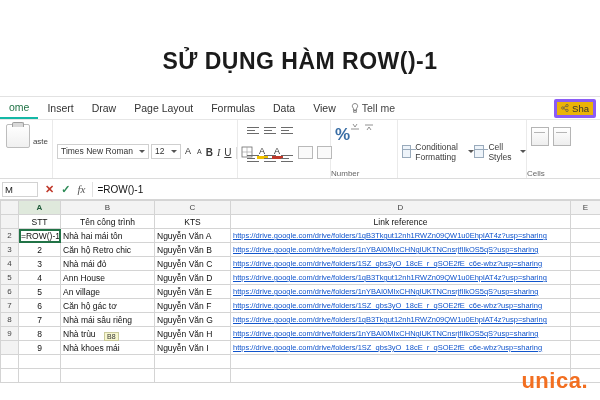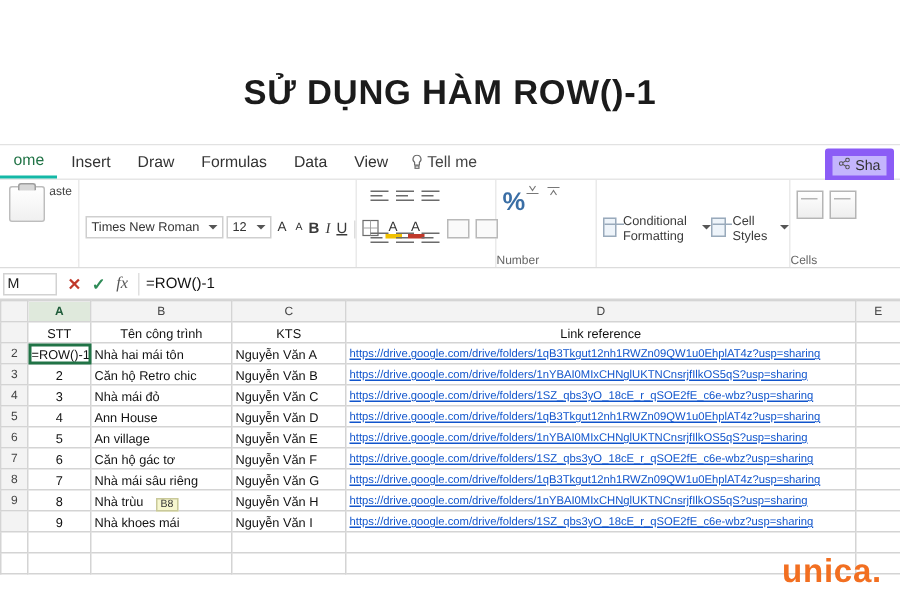--- a/index.html
+++ b/index.html
@@ -90,24 +90,24 @@
   .bulb svg { display: block; }
   .share-btn {
     position: absolute;
     right: 4px;
     top: 2px;
     font-size: 9.5px;
     color: #333;
     display: flex;
     align-items: center;
     gap: 3px;
-    border: 5px solid #8b5cf6;
+    border: 3px solid #8b5cf6;
     border-radius: 2px;
     padding: 1px 4px;
-    background: #c4b5fd;
+    background: #eab308;
     overflow: hidden;
     max-width: 46px;
   }
 
   
   .ribbon {
     position: relative;
     height: 58px;
     background: #ffffff;
     border-bottom: 1px solid #dcdcdc;
@@ -149,21 +149,21 @@
     left: 5px; top: -3px;
     width: 10px; height: 4px;
     border: 1px solid #9e9e9e;
     border-bottom: none;
     border-radius: 2px 2px 0 0;
     background: #d8d8d8;
   }
   .paste-label {
     text-align: center;
     font-size: 8px;
-    margin-top: 1px;
+    margin-top: 15px;
     color: #444;
   }
 
   
   .g-font { width: 176px; }
   .font-row1 {
     display: flex;
     align-items: center;
     gap: 2px;
     margin-top: 2px;
@@ -461,20 +461,21 @@
   <div class="banner">
     <div class="banner-title">SỬ DỤNG HÀM ROW()-1</div>
   </div>
 
   <div class="excel">
 
     <div class="ribbon-tabs">
       <div class="tab active">ome</div>
       <div class="tab">Insert</div>
       <div class="tab">Draw</div>
+      <div class="tab">Page Layout</div>
       <div class="tab">Formulas</div>
       <div class="tab">Data</div>
       <div class="tab">View</div>
       <div class="tellme">
         <span class="bulb">
           <svg width="8" height="10" viewBox="0 0 8 10">
               <path d="M4 0.5a2.6 2.6 0 0 0-1.6 4.7V7h3.2V5.2A2.6 2.6 0 0 0 4 0.5z" fill="none" stroke="#6b6b6b" stroke-width="0.8"></path>
               <rect x="2.7" y="7.6" width="2.6" height="1.6" fill="none" stroke="#6b6b6b" stroke-width="0.8"></rect>
             </svg>
         </span>

